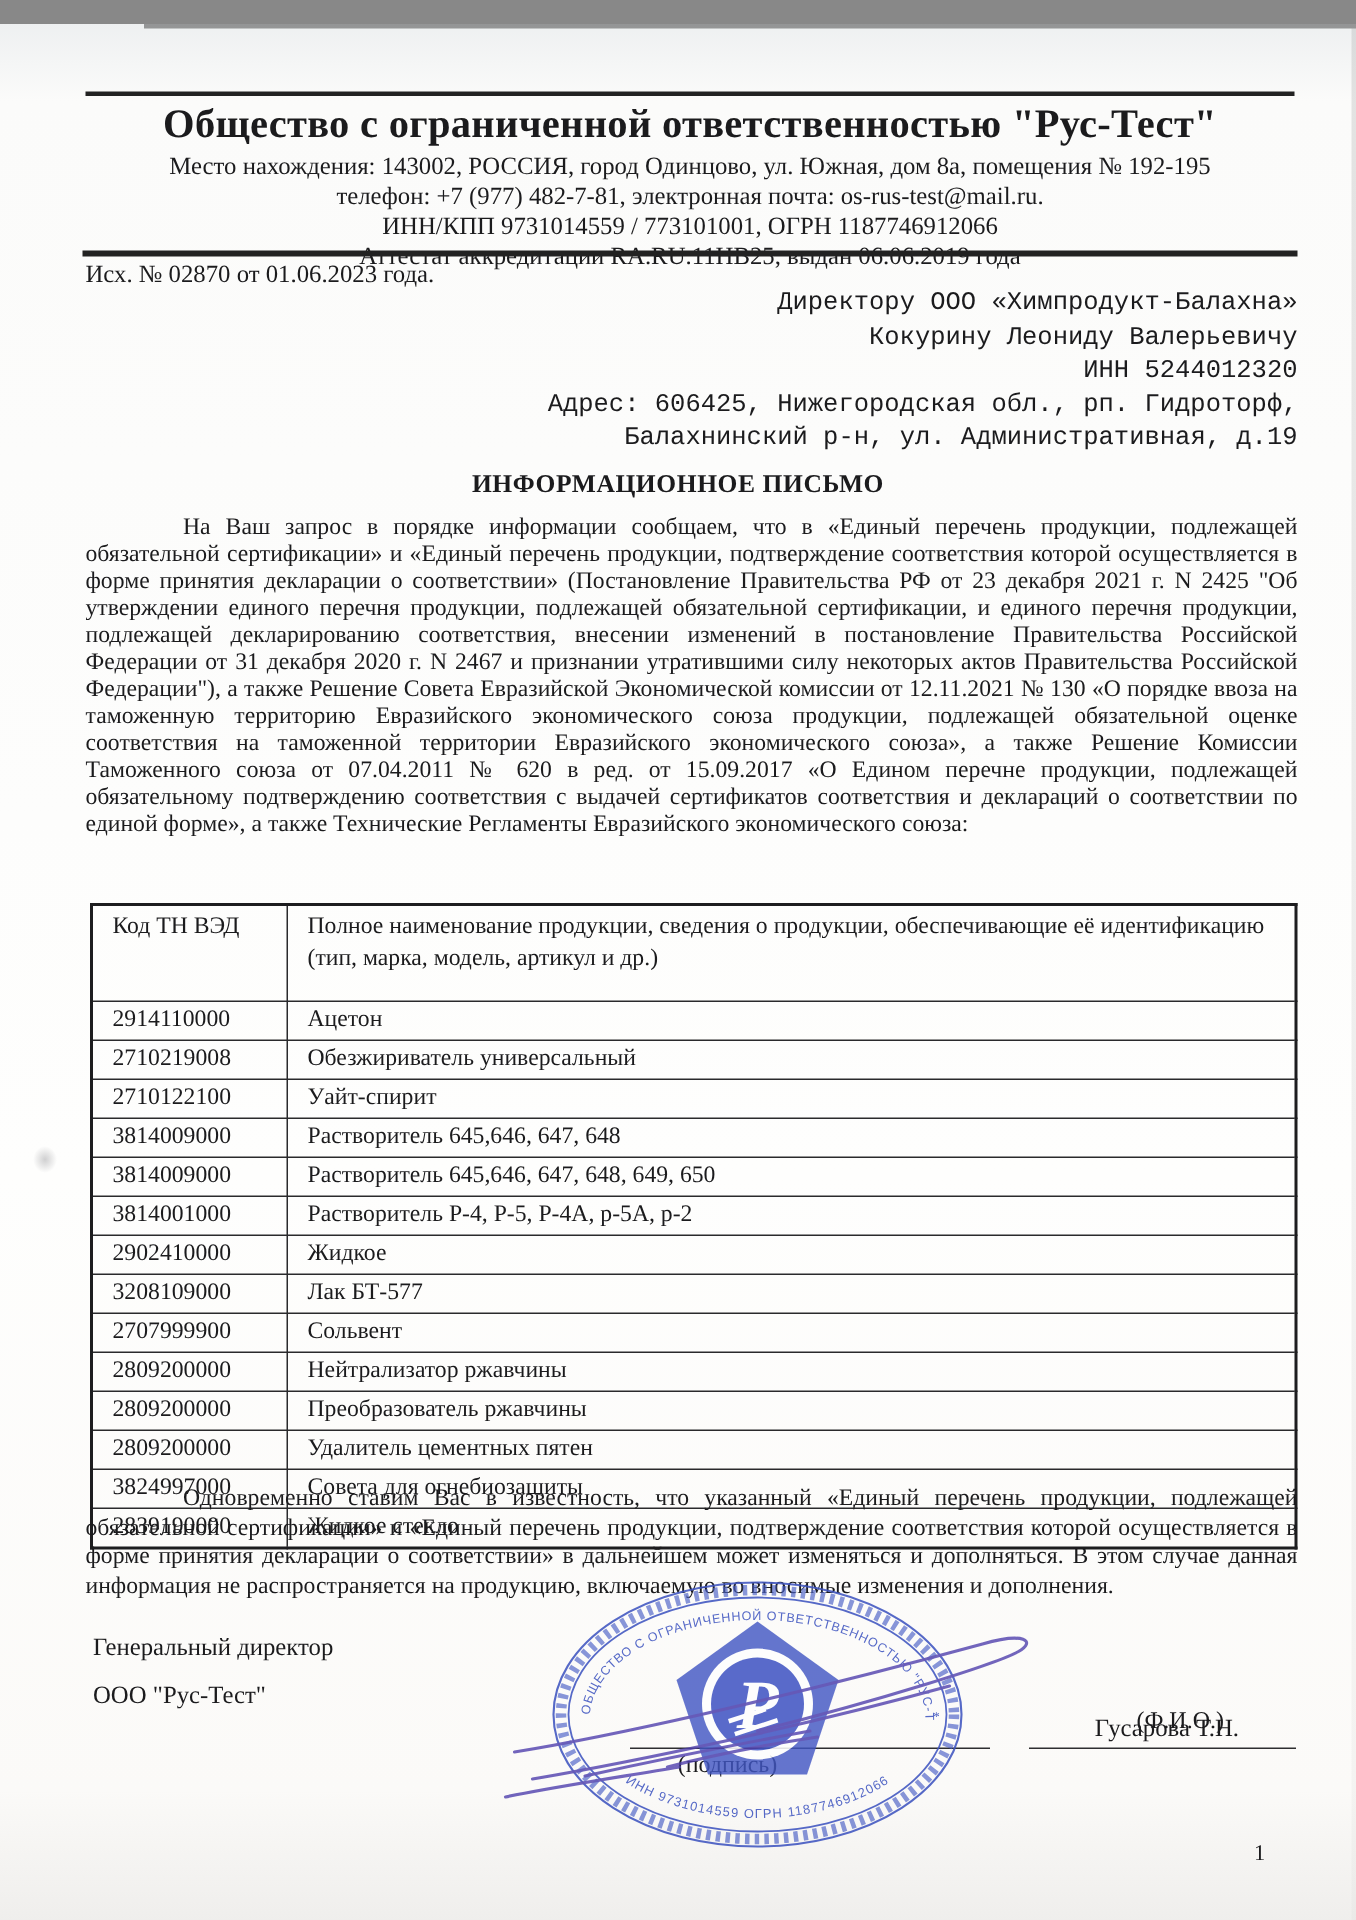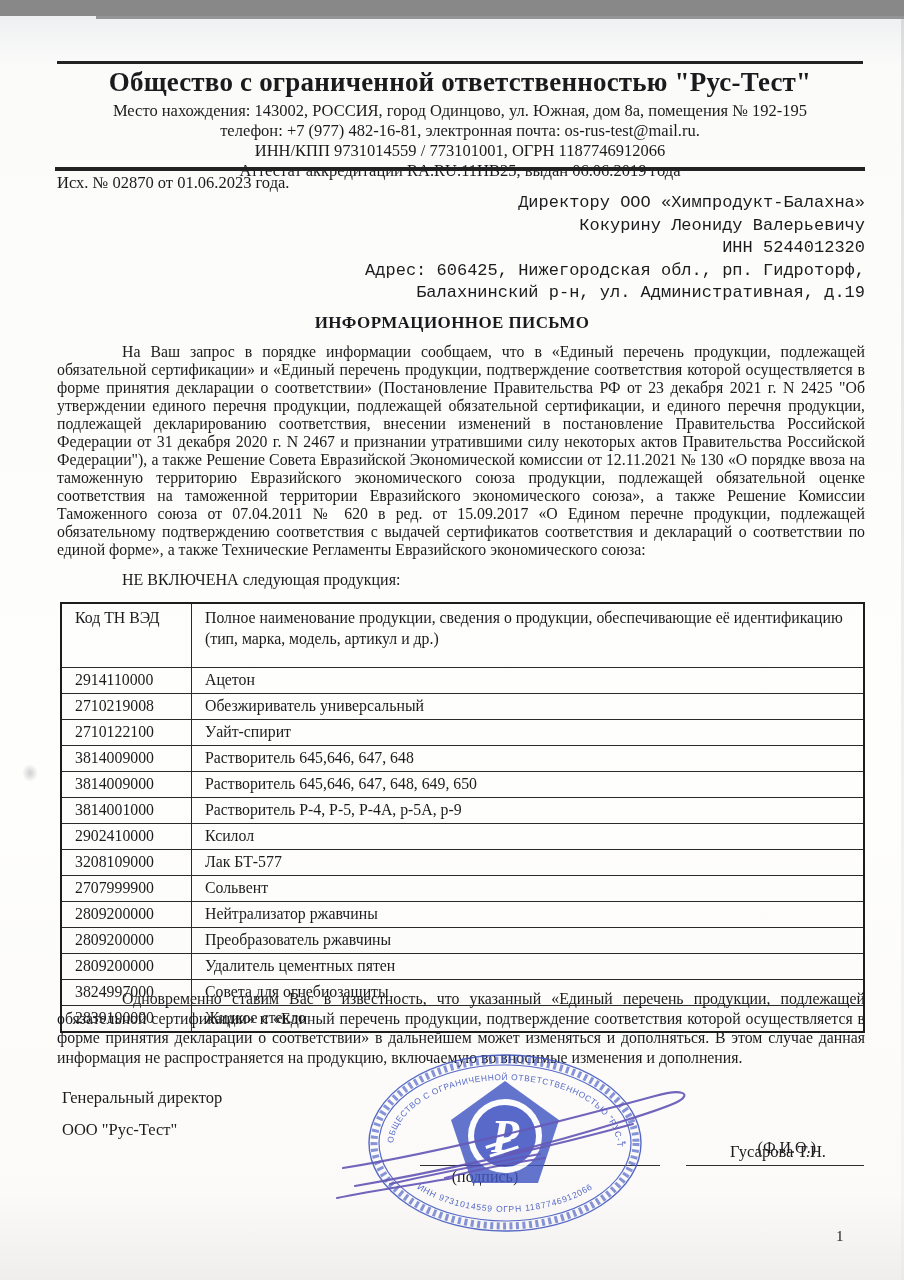--- a/index.html
+++ b/index.html
@@ -73,40 +73,39 @@
   <div class="scan-top-streak"></div>
   <div class="scan-bottom-band"></div>
   <div class="scan-left-smudge"></div>
   <div class="scan-right-edge"></div>
 
   <div class="rule rule-top"></div>
   <div class="letterhead">
     <div class="org-title">Общество с ограниченной ответственностью "Рус-Тест"</div>
     <div>
         <div class="line">Место нахождения: 143002, РОССИЯ, город Одинцово, ул. Южная, дом 8а, помещения № 192-195</div>
-        <div class="line">телефон: +7 (977) 482-16-81, электронная почта: os-rus-test@mail.ru.</div>
+        <div class="line">телефон: +7 (977) 482-7-81, электронная почта: os-rus-test@mail.ru.</div>
         <div class="line">ИНН/КПП 9731014559 / 773101001, ОГРН 1187746912066</div>
         <div class="line">Аттестат аккредитации RA.RU.11НВ25, выдан 06.06.2019 года</div>
       </div>
   </div>
   <div class="rule rule-header-bottom"></div>
 
   <div class="ref-line">Исх. № 02870 от 01.06.2023 года.</div>
 
   <div class="addressee">
       <div class="line">Директору ООО «Химпродукт-Балахна»</div>
       <div class="line">Кокурину Леониду Валерьевичу</div>
       <div class="line">ИНН 5244012320</div>
       <div class="line">Адрес: 606425, Нижегородская обл., рп. Гидроторф,</div>
       <div class="line">Балахнинский р-н, ул. Административная, д.19</div>
     </div>
 
   <div class="letter-title">ИНФОРМАЦИОННОЕ ПИСЬМО</div>
   <div class="para para-1">На Ваш запрос в порядке информации сообщаем, что в «Единый перечень продукции, подлежащей обязательной сертификации» и «Единый перечень продукции, подтверждение соответствия которой осуществляется в форме принятия декларации о соответствии» (Постановление Правительства РФ от 23 декабря 2021 г. N 2425 "Об утверждении единого перечня продукции, подлежащей обязательной сертификации, и единого перечня продукции, подлежащей декларированию соответствия, внесении изменений в постановление Правительства Российской Федерации от 31 декабря 2020 г. N 2467 и признании утратившими силу некоторых актов Правительства Российской Федерации"), а также Решение Совета Евразийской Экономической комиссии от 12.11.2021 № 130 «О порядке ввоза на таможенную территорию Евразийского экономического союза продукции, подлежащей обязательной оценке соответствия на таможенной территории Евразийского экономического союза», а также Решение Комиссии Таможенного союза от 07.04.2011 № 620 в ред. от 15.09.2017 «О Едином перечне продукции, подлежащей обязательному подтверждению соответствия с выдачей сертификатов соответствия и деклараций о соответствии по единой форме», а также Технические Регламенты Евразийского экономического союза:</div>
-  <div class="not-included">НЕ ВКЛЮЧЕНА следующая продукция:</div>
 
   <table class="products">
     <thead>
       <tr>
         <th class="col-code">Код ТН ВЭД</th>
         <th>Полное наименование продукции, сведения о продукции, обеспечивающие её идентификацию (тип, марка, модель, артикул и др.)</th>
       </tr>
     </thead>
     <tbody>
         <tr>
@@ -124,25 +123,25 @@
         <tr>
           <td class="col-code">3814009000</td>
           <td>Растворитель 645,646, 647, 648</td>
         </tr>
         <tr>
           <td class="col-code">3814009000</td>
           <td>Растворитель 645,646, 647, 648, 649, 650</td>
         </tr>
         <tr>
           <td class="col-code">3814001000</td>
-          <td>Растворитель Р-4, Р-5, Р-4А, р-5А, р-9</td>
+          <td>Растворитель Р-4, Р-5, Р-4А, р-5А, р-2</td>
         </tr>
         <tr>
           <td class="col-code">2902410000</td>
-          <td>Ксилол</td>
+          <td>Жидкое</td>
         </tr>
         <tr>
           <td class="col-code">3208109000</td>
           <td>Лак БТ-577</td>
         </tr>
         <tr>
           <td class="col-code">2707999900</td>
           <td>Сольвент</td>
         </tr>
         <tr>

